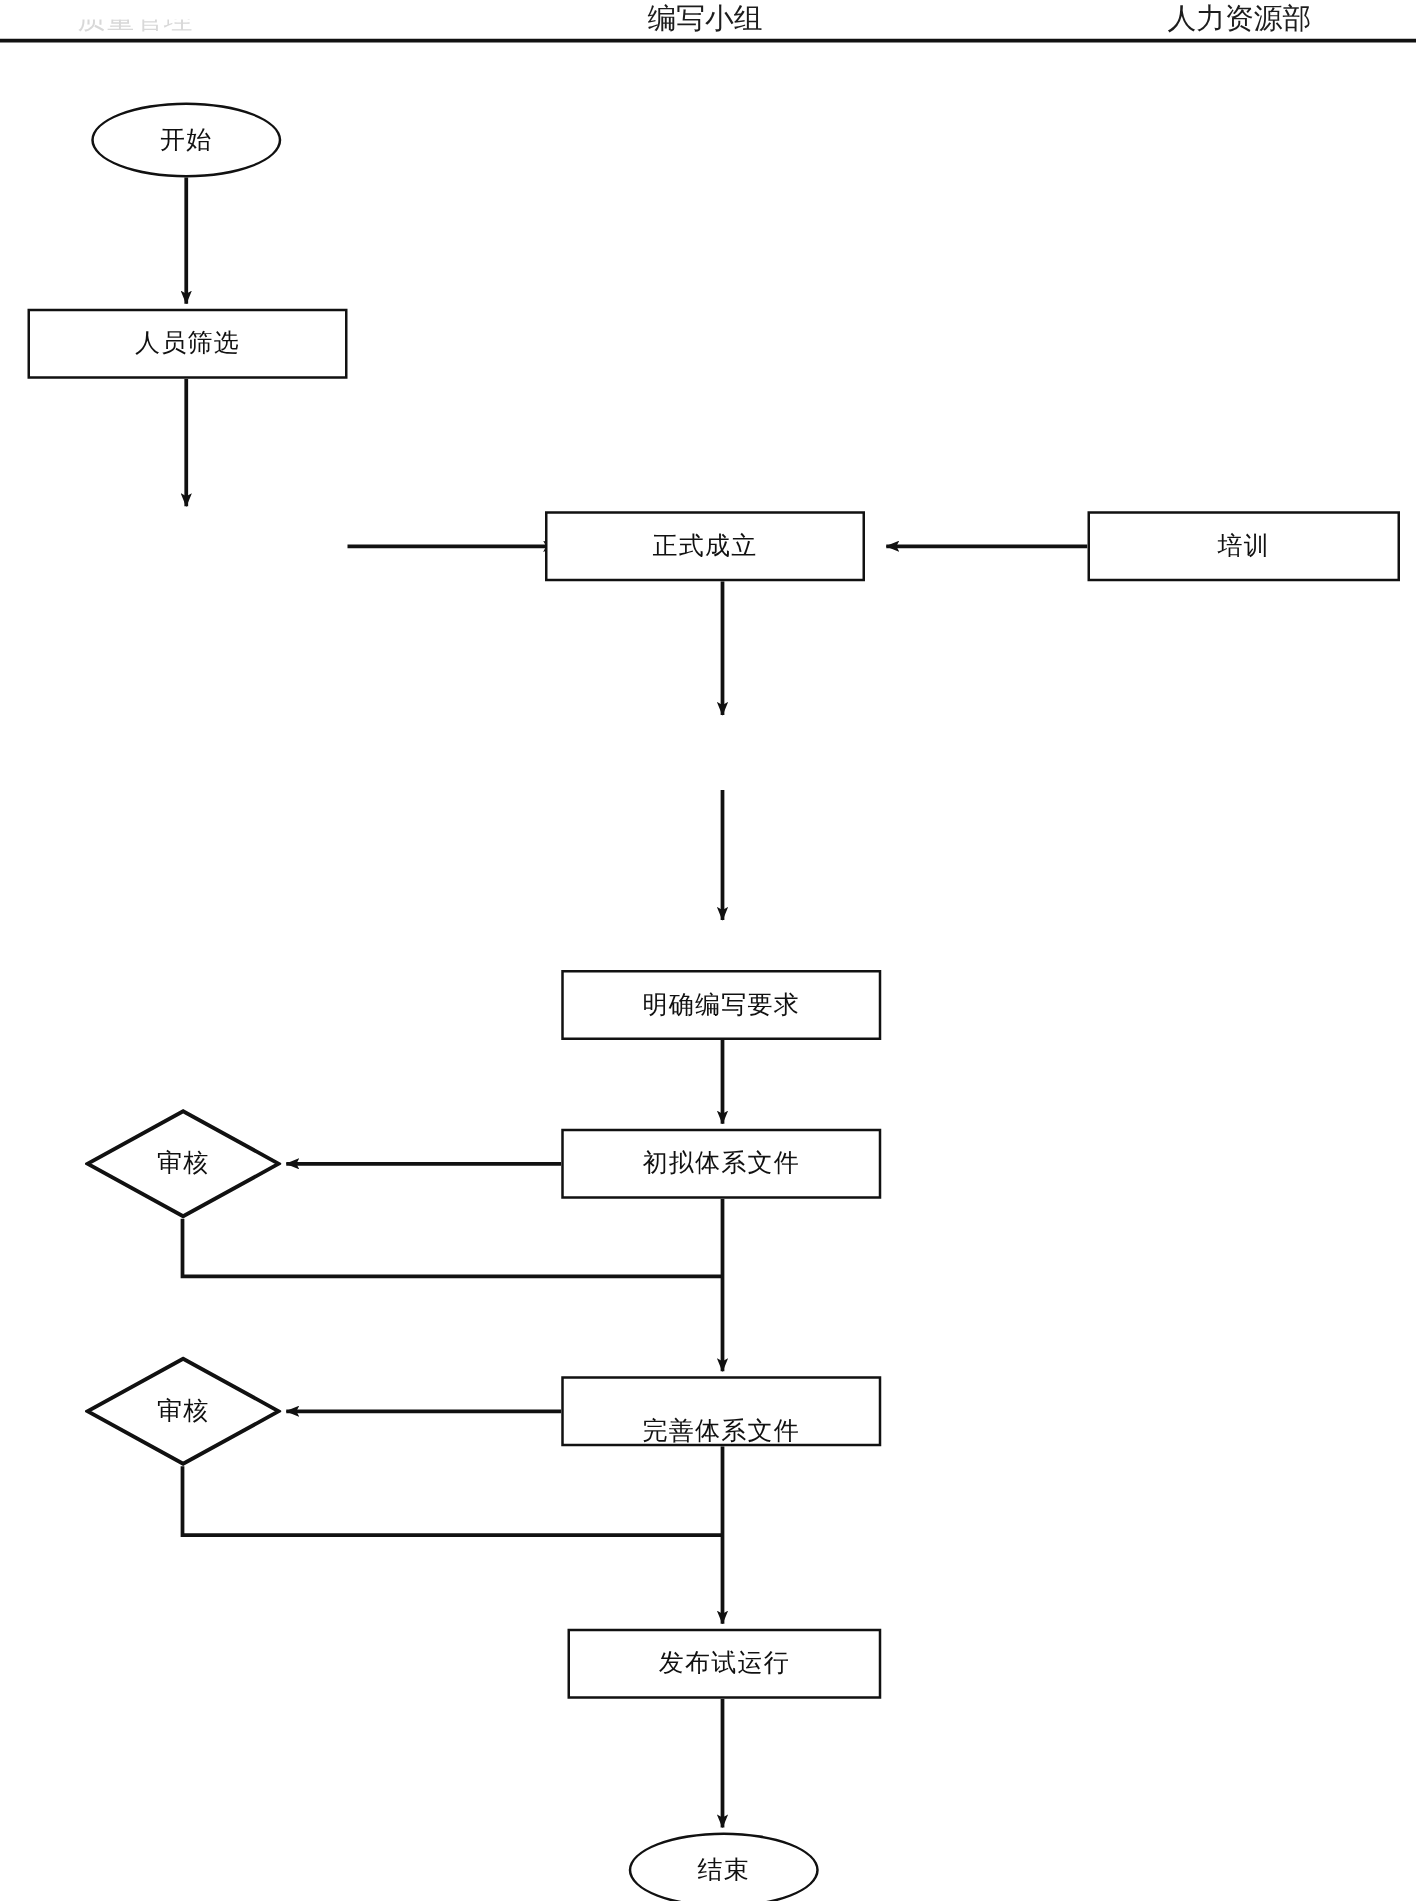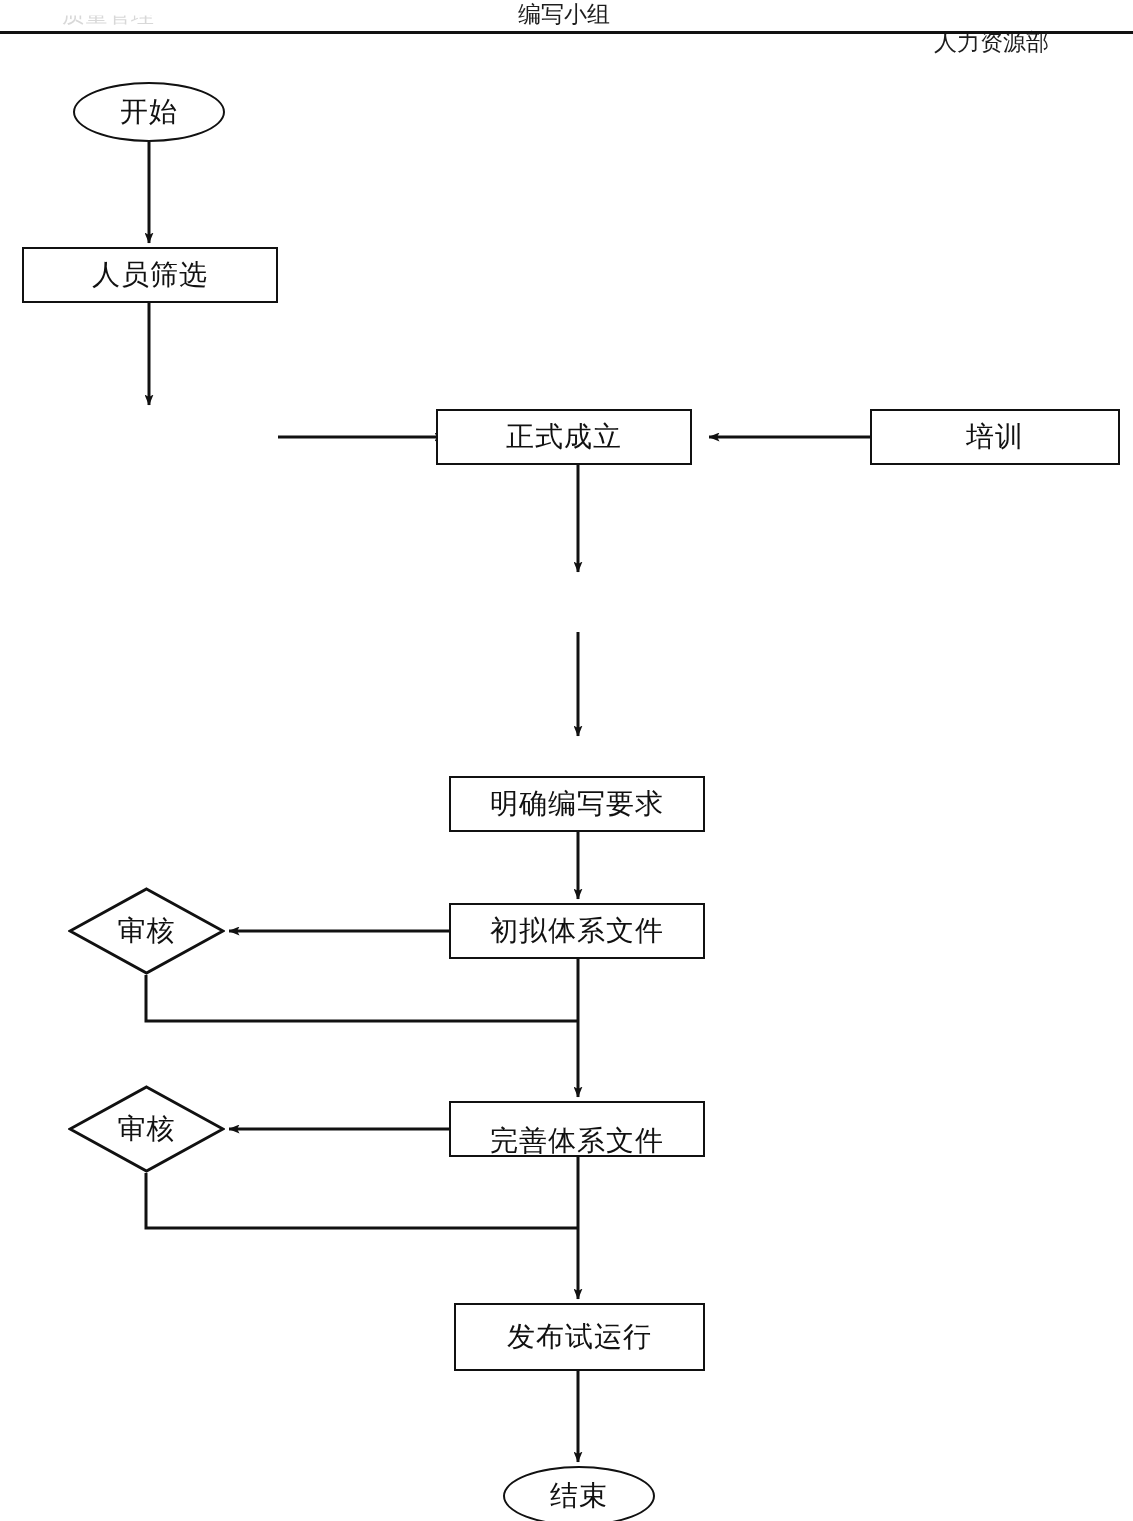--- a/index.html
+++ b/index.html
@@ -38,21 +38,21 @@
   }
   #header-label-left {
     left: 62px;
     
     color: #b9b9b9;
     opacity: .55;
     filter: blur(0.6px);
     clip-path: inset(52% 0 0 0);
   }
   #header-label-center { left: 518px; }
-  #header-label-right  { left: 934px; margin-top: 28px; }
+  #header-label-right  { left: 934px; }
 
   #header-rule {
     position: absolute;
     left: 0;
     top: 31px;
     width: 1133px;
     height: 0;
     border-top: 3px solid #111111;
   }
 
@@ -78,21 +78,21 @@
     position: absolute;
     box-sizing: border-box;
     display: flex;
     align-items: center;
     justify-content: center;
     background: #ffffff;
     color: #111111;
     text-align: center;
   }
   .node-label {
-    font-size: 28px;
+    font-size: 20px;
     line-height: 1;
     letter-spacing: 1px;
     white-space: nowrap;
     font-family: Liberation Serif, serif;
   }
 
   .node.process {
     border: 2.5px solid #111111;
   }
   .node.terminator {
@@ -204,21 +204,21 @@
       <span class="node-label">完善体系文件</span>
     </div>
 
     <div class="node decision" style="left:68px; top:1085px; width:157px; height:88px;">
       <svg class="decision-shape" viewBox="0 0 157 88" preserveAspectRatio="none" xmlns="http://www.w3.org/2000/svg">
         <polygon points="78.5,2 155,44 78.5,86 2,44" fill="#ffffff" stroke="#111111" stroke-width="3" vector-effect="non-scaling-stroke"></polygon>
       </svg>
       <span class="node-label">审核</span>
     </div>
 
-    <div class="node process" style="left:454px; top:1303px; width:251px; height:68px;">
+    <div class="node process" style="left:454px; top:1303px; width:251px; height:56px;">
       <span class="node-label">发布试运行</span>
     </div>
 
     <div class="node terminator" style="left:503px; top:1466px; width:152px; height:60px;">
       <span class="node-label">结束</span>
     </div>
 
   </div>
 </div>
 

